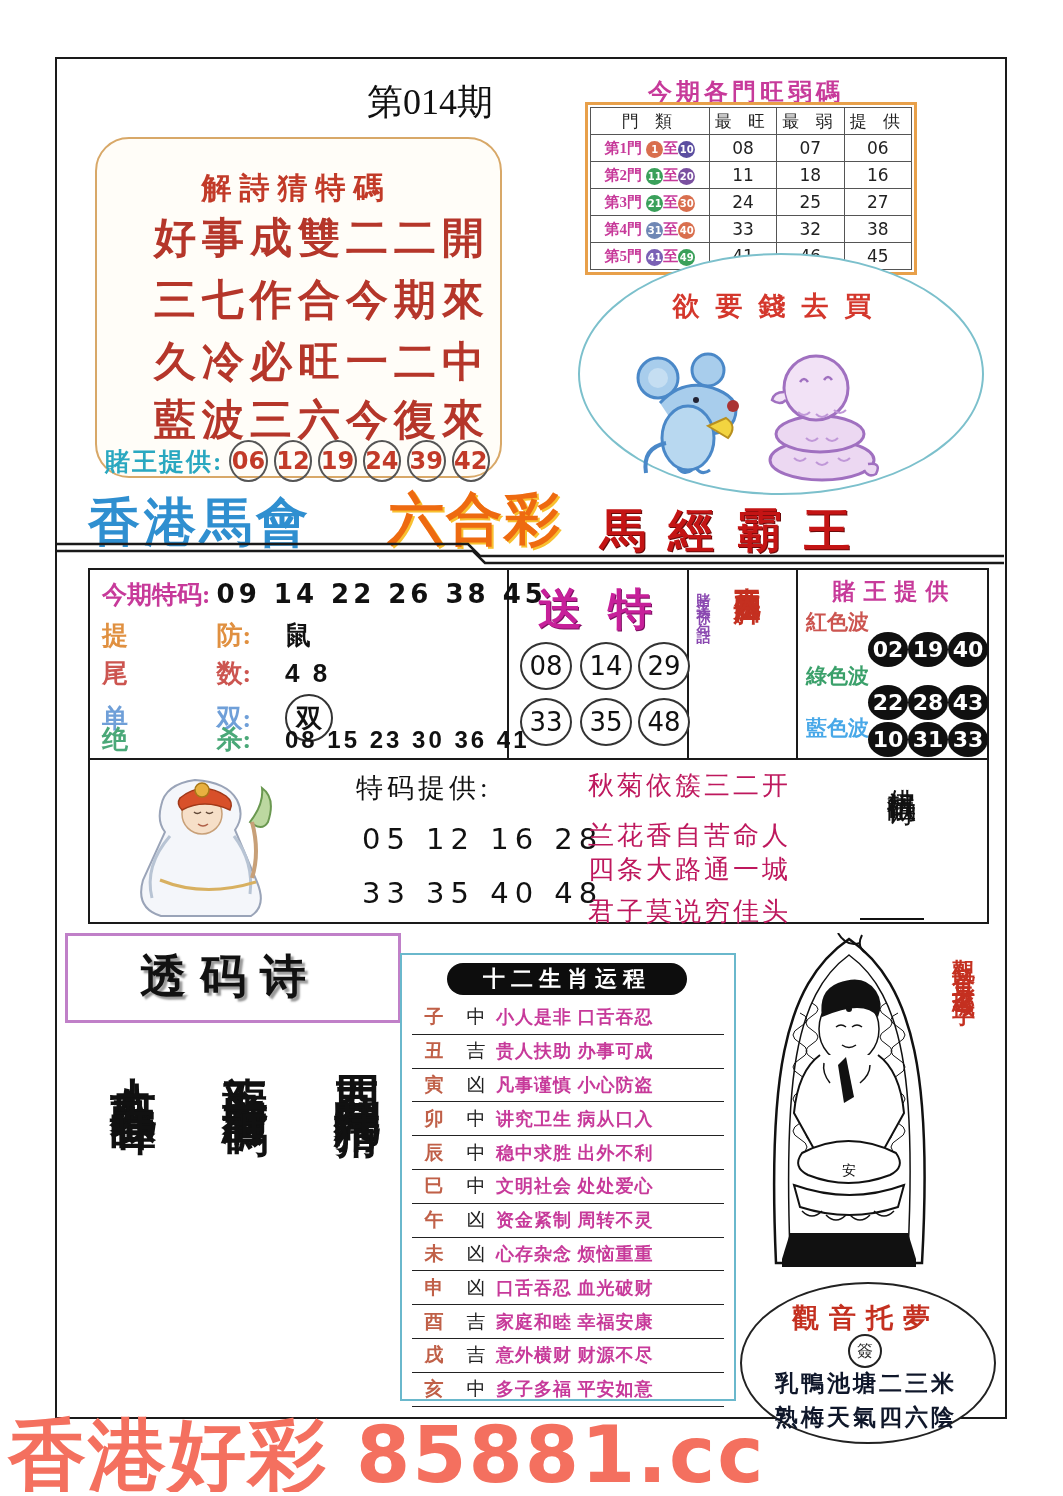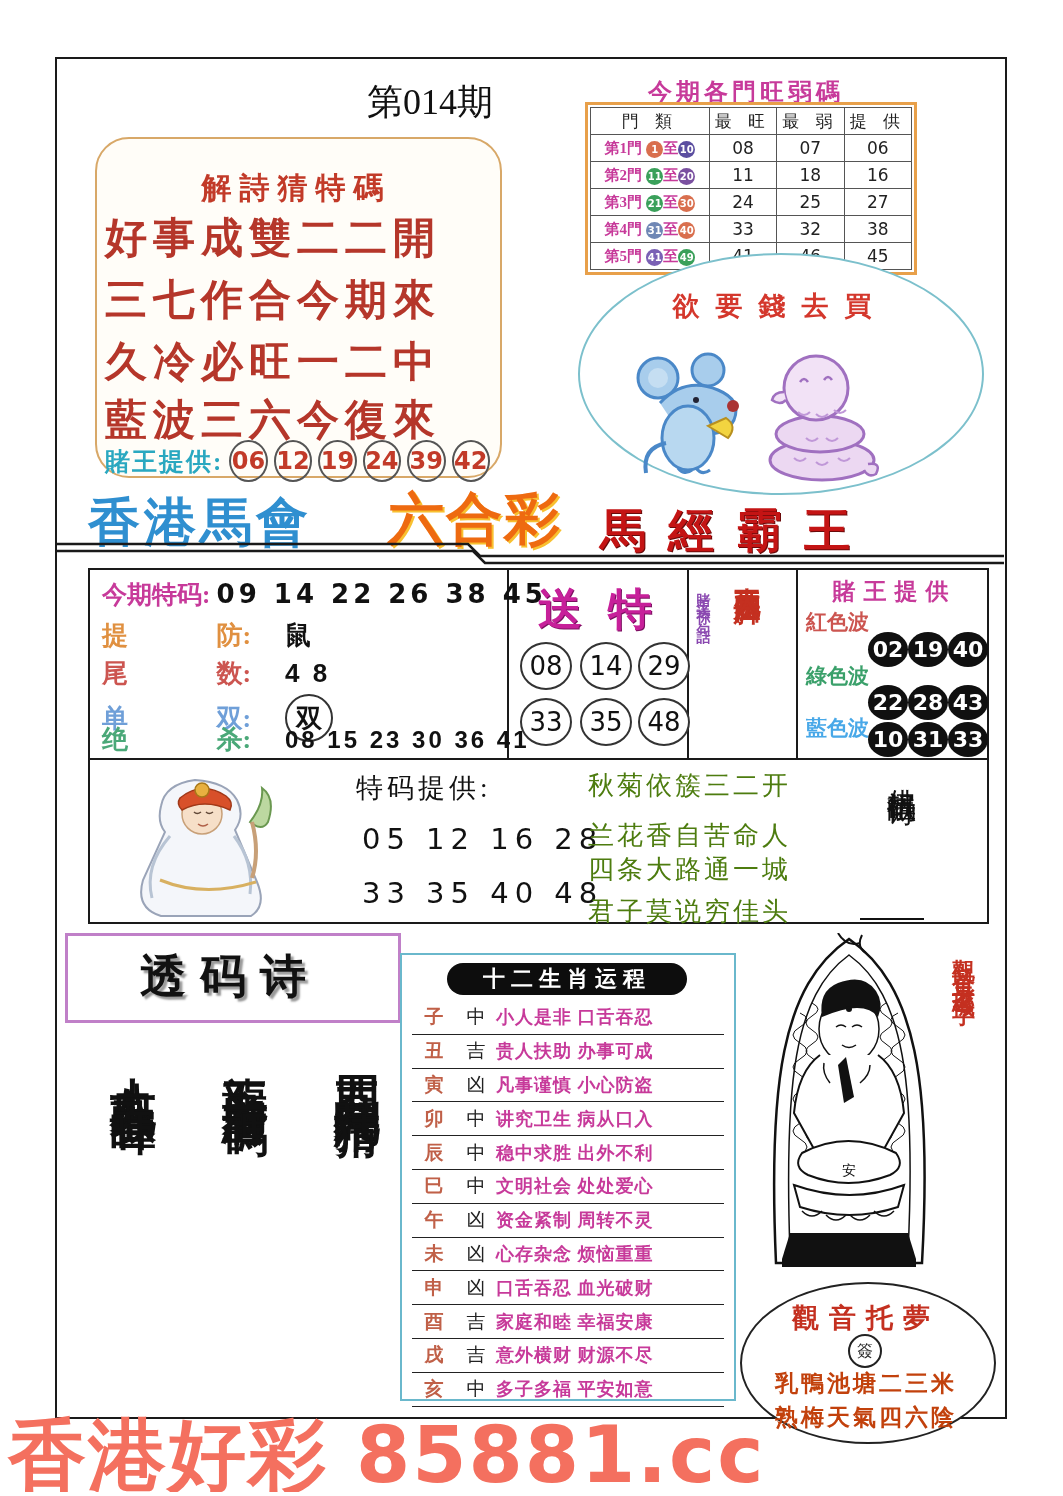--- a/index.html
+++ b/index.html
@@ -4,21 +4,21 @@
 <style>
   html,body{margin:0;padding:0;background:#fff;}
   #page{position:relative;width:1063px;height:1492px;background:#fff;overflow:hidden;
         font-family:"Liberation Serif", serif;}
   .abs{position:absolute;}
   .frame{left:55px;top:57px;width:948px;height:1358px;border:2px solid #1a1a1a;}
   
   .issue-title{left:300px;top:78px;width:260px;text-align:center;font-size:36px;color:#111;}
   .poem-box{left:95px;top:137px;width:403px;height:337px;border:2px solid #d8a868;border-radius:34px;background:#fffdf8;}
   .poem-title{left:95px;top:168px;width:403px;text-align:center;font-size:30px;font-weight:bold;color:#c23a28;letter-spacing:8px;}
-  .poem-line{left:105px;width:385px;text-align:left;font-size:42px;font-weight:bold;color:#b5362a;letter-spacing:6px;white-space:nowrap;}
+  .poem-line{left:105px;width:385px;text-align:right;font-size:42px;font-weight:bold;color:#b5362a;letter-spacing:6px;white-space:nowrap;}
   .pl0{top:210px}.pl1{top:272px}.pl2{top:334px}.pl3{top:392px}
   .provider-row{left:105px;top:440px;width:385px;display:flex;align-items:center;}
   .provider-label{font-size:25px;font-weight:bold;color:#2aa8c0;letter-spacing:2px;white-space:nowrap;}
   .pcircle{width:42px;height:38px;border:2px solid #555;border-radius:50%;margin-left:6px;
            display:flex;align-items:center;justify-content:center;
            font-family:"DejaVu Sans", sans-serif;font-size:24px;color:#c23a28;font-weight:bold;}
   
   .gate-title{left:585px;top:76px;width:322px;text-align:center;font-size:24px;font-weight:bold;color:#c73a9a;letter-spacing:4px;}
   .gate-wrap{left:585px;top:102px;width:322px;border:3px solid #e8a04a;background:#fff;padding:2px;}
   .gate-table{width:100%;border-collapse:collapse;}
@@ -63,21 +63,21 @@
   .bw-title{position:absolute;left:712px;top:6px;width:185px;text-align:center;font-size:23px;font-weight:bold;color:#c73a9a;letter-spacing:8px;}
   .wave-label{position:absolute;left:716px;width:178px;display:flex;justify-content:space-between;
               font-size:21px;font-weight:bold;letter-spacing:0;}
   .w-red{color:#cc5550}.w-green{color:#3aa06a}.w-blue{color:#48a8e8}
   .ballrow{position:absolute;left:712px;width:186px;display:flex;justify-content:flex-end;}
   .ball{width:40px;height:35px;border-radius:50%;background:#101010;color:#fff;display:flex;align-items:center;
         justify-content:center;font-family:"DejaVu Sans", sans-serif;font-size:22px;font-weight:bold;}
   .tema-label{position:absolute;left:266px;top:200px;font-size:27px;color:#111;letter-spacing:4px;}
   .tema-nums{position:absolute;left:272px;font-size:29px;color:#111;font-family:"DejaVu Sans", sans-serif;letter-spacing:6px;}
   .tn0{top:252px}.tn1{top:306px}
-  .bpoem{position:absolute;left:498px;width:280px;font-size:26px;color:#4d7c0f;letter-spacing:3px;white-space:nowrap;}
+  .bpoem{position:absolute;left:498px;width:280px;font-size:26px;color:#be185d;letter-spacing:3px;white-space:nowrap;}
   .bp0{top:198px}.bp1{top:248px}.bp2{top:282px}.bp3{top:324px}
   .buddha-v{position:absolute;left:792px;top:196px;writing-mode:vertical-rl;text-orientation:upright;
             font-size:29px;color:#111;letter-spacing:2px;border-left:none;}
   .buddha-v-underline{position:absolute;left:770px;top:348px;width:64px;border-top:2px solid #111;}
   
   .tp-box{left:65px;top:933px;width:330px;height:84px;border:3px solid #c080c8;background:#fff;}
   .tp-title{left:65px;top:946px;width:330px;text-align:center;font-size:46px;font-weight:bold;color:#111;
             letter-spacing:14px;text-shadow:3px 3px 2px #999;}
   .callig{left:60px;top:1040px;height:370px;writing-mode:vertical-rl;text-orientation:upright;
           font-size:46px;font-weight:bold;color:#111;}
@@ -92,21 +92,21 @@
   .z-luck{width:40px;text-align:center;color:#222;}
   .z-text{flex:1;color:#c73a9a;font-weight:bold;letter-spacing:1px;font-size:18px;}
   
   .buddha-art{left:742px;top:933px;width:215px;height:360px;}
   .gy-side{left:948px;top:940px;writing-mode:vertical-rl;text-orientation:upright;
            font-size:23px;font-weight:bold;color:#c43020;letter-spacing:7px;}
   .oval{left:740px;top:1282px;width:252px;height:158px;border:2.5px solid #222;border-radius:50%;background:#fff;}
   .oval-title{left:740px;top:1300px;width:252px;text-align:center;font-size:27px;font-weight:bold;color:#c43020;letter-spacing:10px;}
   .sign-circle{left:848px;top:1334px;width:30px;height:30px;border:2px solid #222;border-radius:50%;
                display:flex;align-items:center;justify-content:center;font-size:16px;color:#222;background:#fff;}
-  .oval-line{left:745px;width:242px;text-align:center;font-size:23px;font-weight:bold;color:#c2410c;letter-spacing:3px;}
+  .oval-line{left:745px;width:242px;text-align:center;font-size:23px;font-weight:bold;color:#0f172a;letter-spacing:3px;}
   .ol1{top:1368px}.ol2{top:1402px}
   
   .footer{left:8px;top:1404px;font-size:78px;font-weight:bold;color:#f4705f;
           font-family:"Liberation Sans", sans-serif;white-space:nowrap;letter-spacing:2px;}
   .footer .dom{font-family:"DejaVu Sans", sans-serif;margin-left:28px;}
   svg{display:block;}
 </style>
 </head>
 <body>
 

